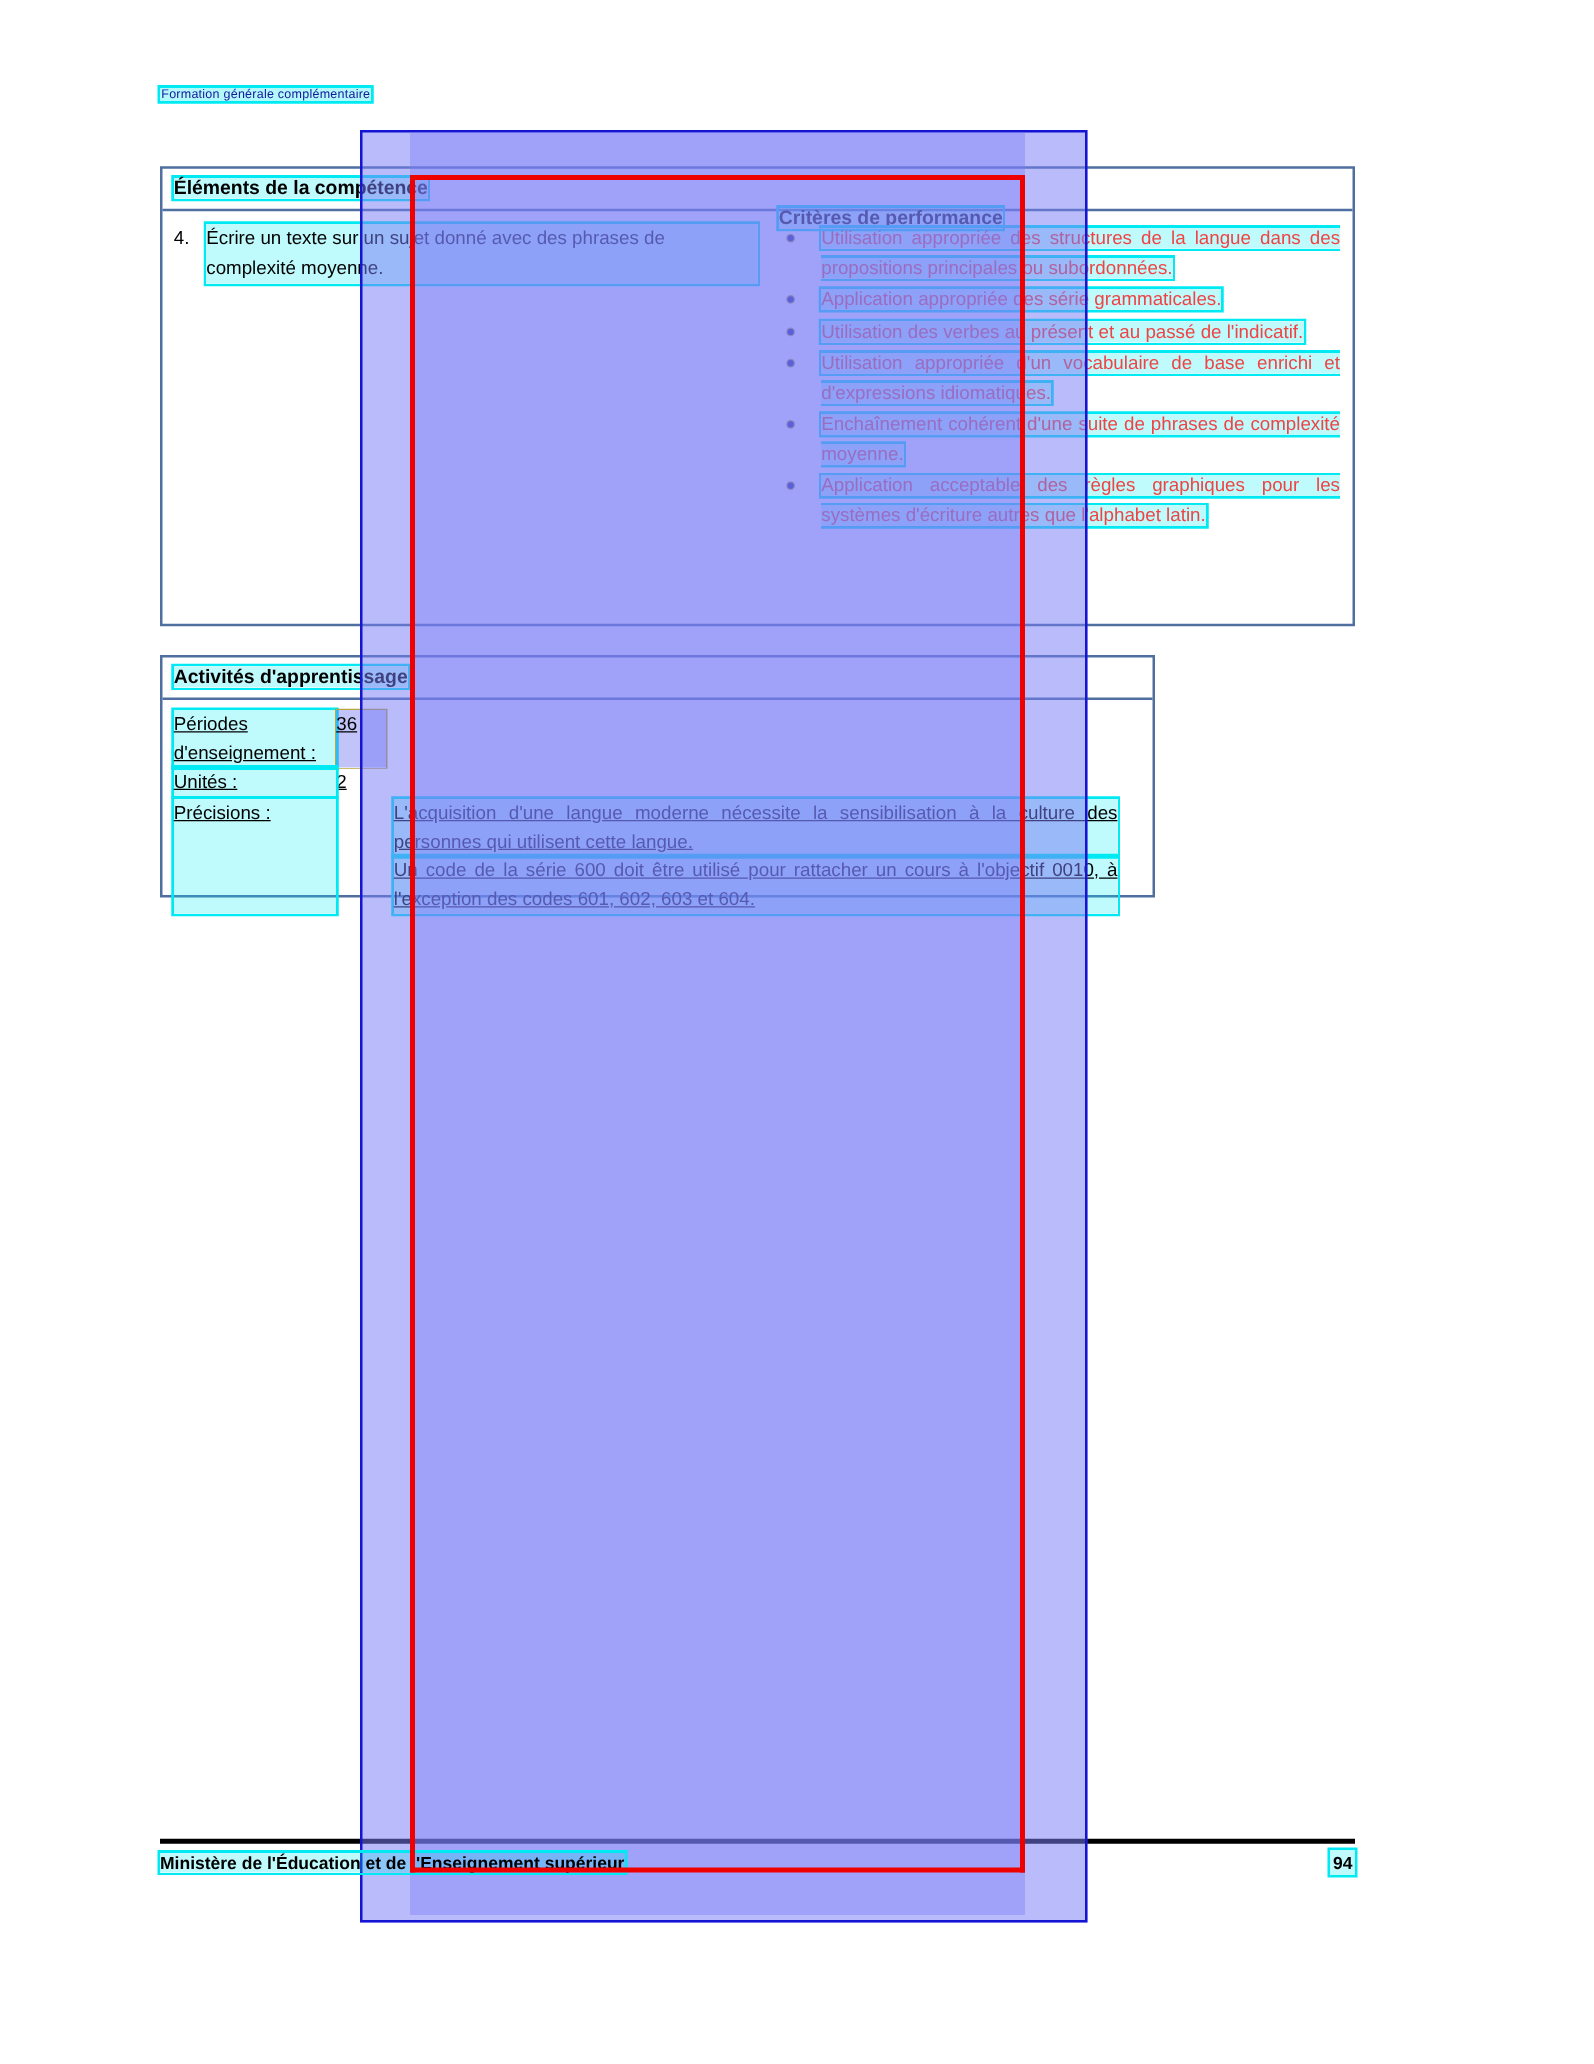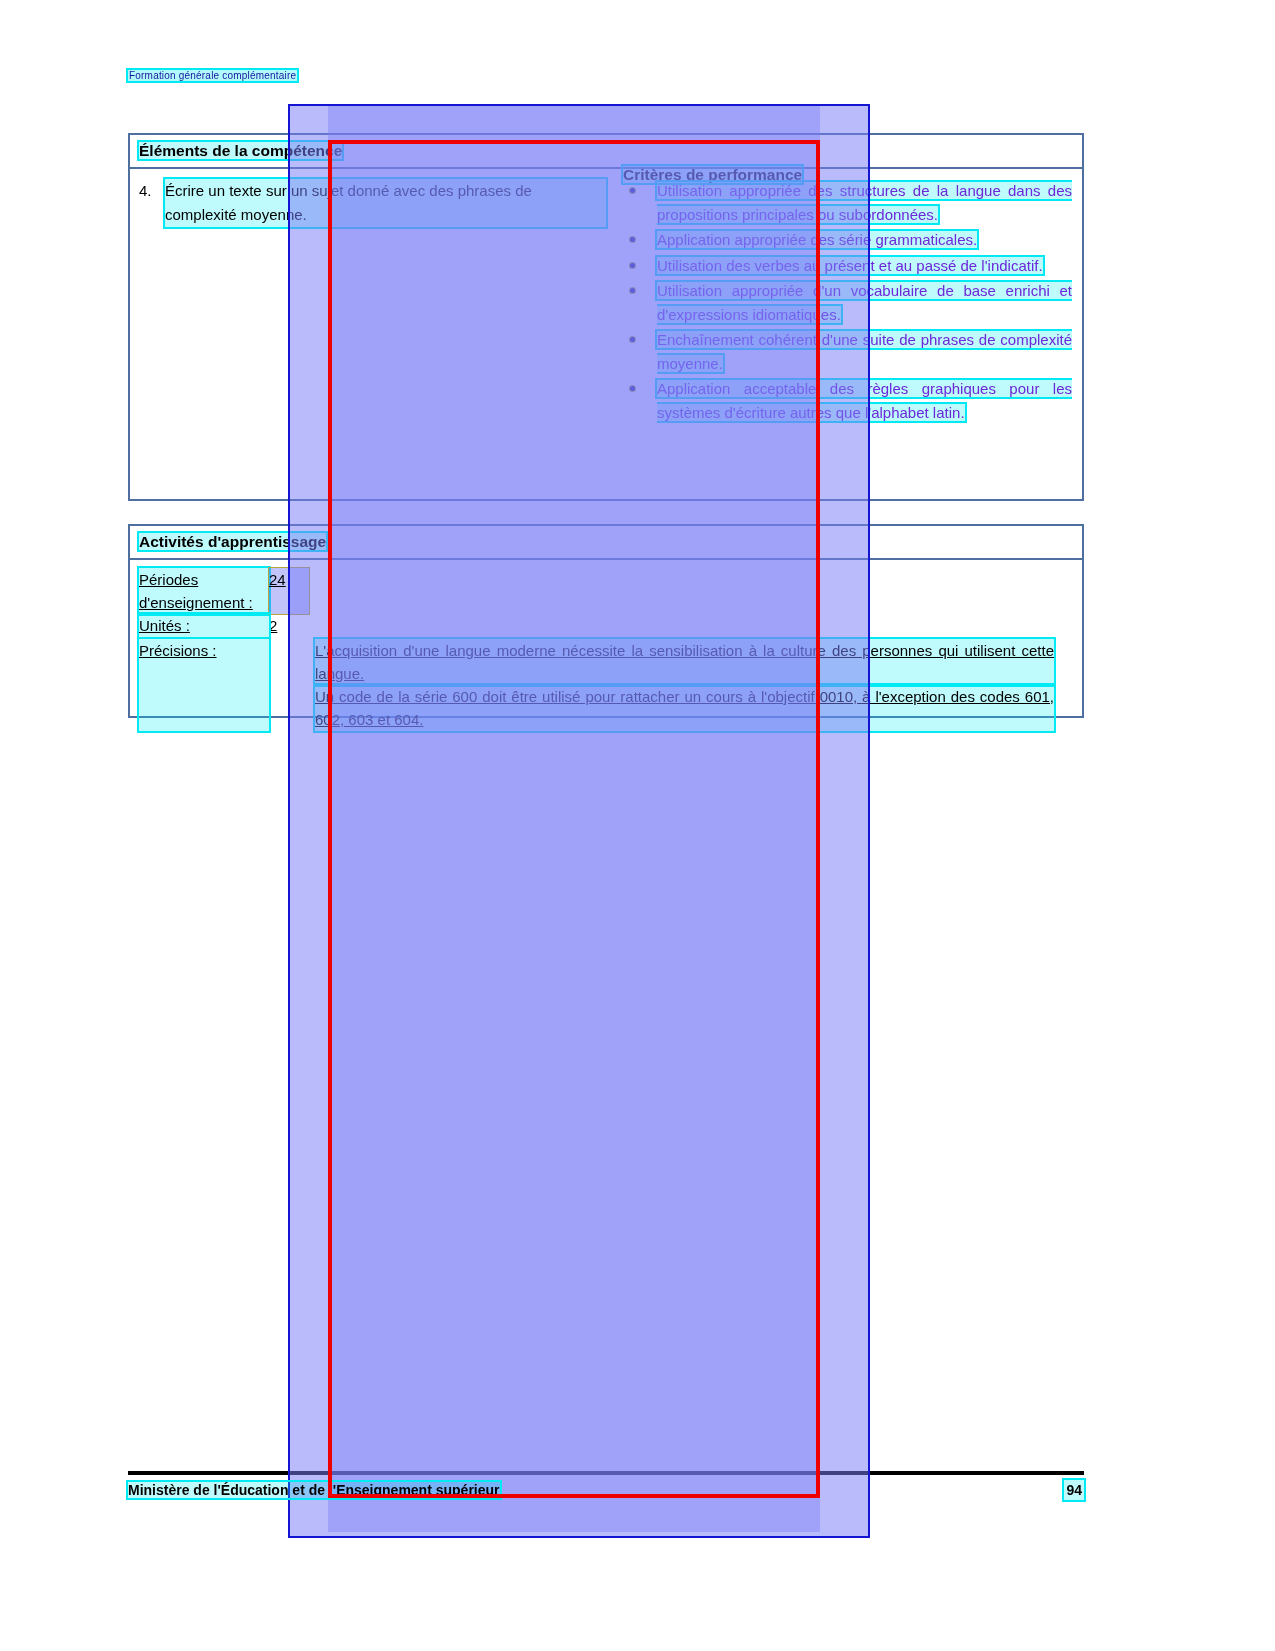--- a/index.html
+++ b/index.html
@@ -80,21 +80,21 @@
 
   
   .tbl {
     position: absolute;
     border: 2px solid #4e6fa0;
     box-sizing: border-box;
     z-index: 20;
     background: transparent;
   }
   #table-competence { left: 128px; top: 133px; width: 956px; height: 368px; }
-  #table-activites  { left: 128px; top: 524px; width: 956px; height: 194px; }
+  #table-activites  { left: 128px; top: 524px; width: 796px; height: 194px; }
 
   .tbl-head-row {
     display: flex;
     border-bottom: 2px solid #4e6fa0;
     height: 34px;
     align-items: center;
     box-sizing: border-box;
   }
   .tbl-head-cell {
     font-weight: bold;
@@ -134,21 +134,21 @@
     margin: 0;
     padding: 0;
   }
   ul.criteres li {
     position: relative;
     padding-left: 33px;
     margin-bottom: 2px;
     font-size: 15px;
     line-height: 23.5px;
     text-align: justify;
-    color: #6d28d9;
+    color: #ef4444;
   }
   ul.criteres li .bullet {
     position: absolute;
     left: 6px;
     top: 9px;
     width: 5px;
     height: 5px;
     background: #16169c;
     border-radius: 50%;
     box-shadow: 0 0 0 1px #b8a53c;
@@ -264,21 +264,21 @@
     <div class="tbl-head-row">
       <div class="tbl-head-cell th-left" style="width:100%;">
         <span class="hl hl-cyan">Activités d'apprentissage</span>
       </div>
     </div>
 
     <div style="padding:8px 18px 0 0;text-decoration:underline;">
 
       <div class="act-row">
         <div class="act-label hl hl-cyan">Périodes d'enseignement :</div>
-        <div class="act-value hl hl-word" style="max-width:40px;">24</div>
+        <div class="act-value hl hl-word" style="max-width:40px;">36</div>
       </div>
 
       <div class="act-row">
         <div class="act-label hl hl-cyan">Unités :</div>
         <div class="act-value" style="max-width:40px;">2</div>
       </div>
 
       <div class="act-para" style="margin-top:2px; padding-left:9px;gap:46px;">
         <div class="act-para-label hl hl-cyan">Précisions :</div>
         <div class="act-para-text" style="padding-right:10px;">

